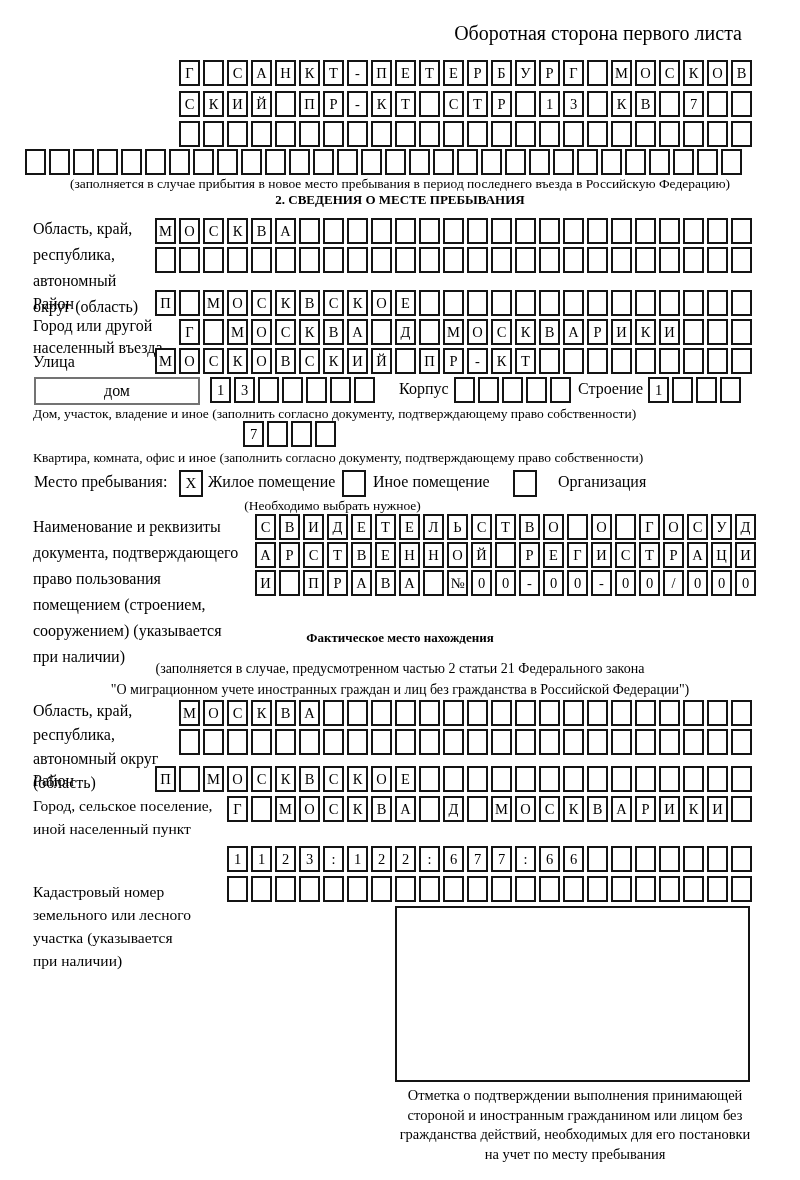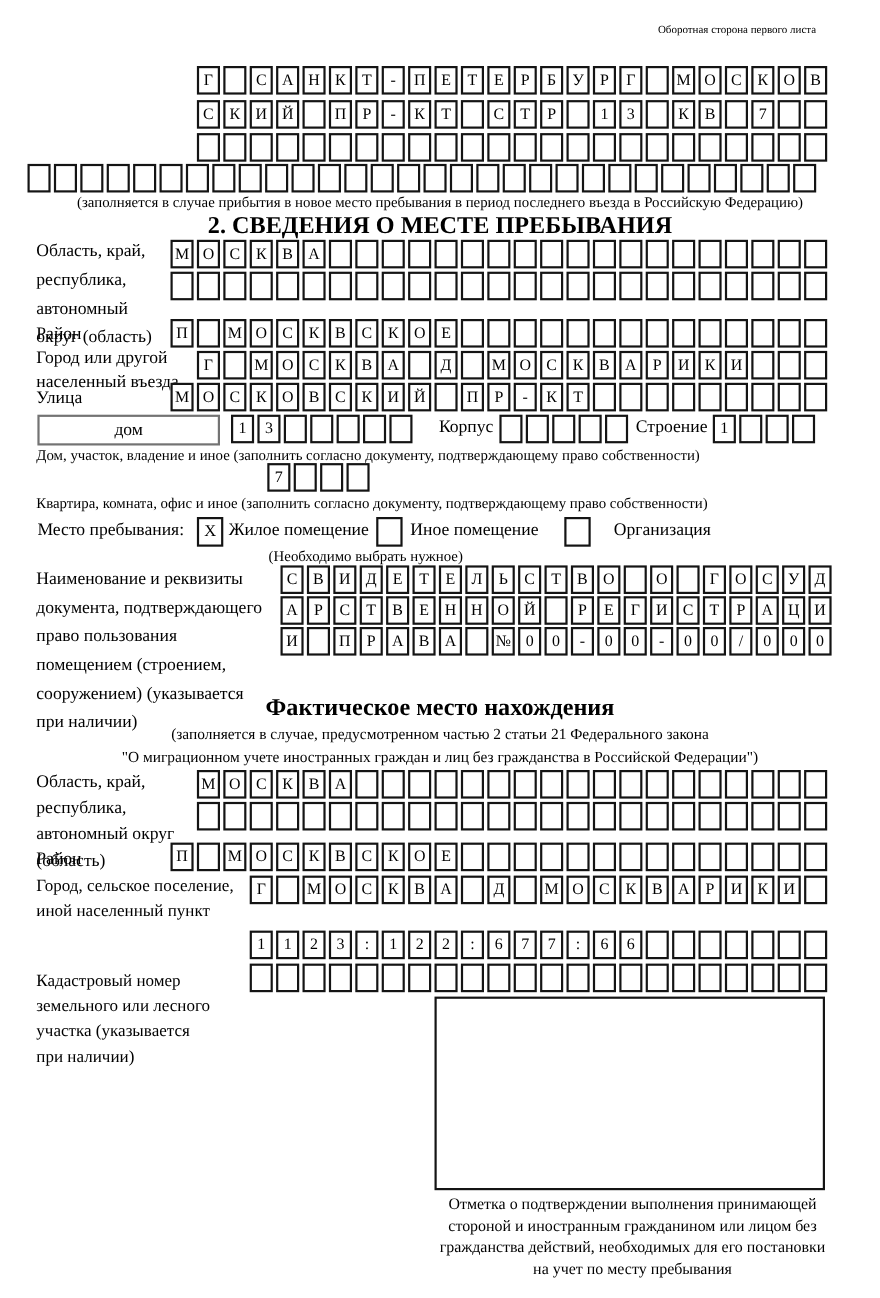--- a/index.html
+++ b/index.html
@@ -4,21 +4,21 @@
 <style>
   html,body{margin:0;padding:0;background:#fff;}
   #form{
     position:relative;width:800px;height:1180px;background:#fff;color:#000;
     font-family:"Liberation Serif","DejaVu Serif",serif;overflow:hidden;
   }
   .abs{position:absolute;}
   .lbl{font-size:16px;line-height:25px;white-space:pre-line;}
   .lbl-sm{font-size:15.5px;line-height:23px;white-space:pre-line;}
   .caption{font-size:13.5px;text-align:center;width:800px;left:0;}
-  .title{font-size:22px;font-weight:bold;text-align:center;width:800px;left:0;}
+  .title{font-size:13px;font-weight:bold;text-align:center;width:800px;left:0;}
   .cellrow{display:flex;gap:3px;}
   .cell{
     box-sizing:border-box;width:21px;height:26px;border:2px solid #141414;background:#fff;
     display:flex;align-items:center;justify-content:center;
     font-size:14.5px;flex:0 0 auto;
   }
   .bigbox-label{
     box-sizing:border-box;height:28px;border:2px solid #737373;display:flex;
     align-items:center;justify-content:center;font-size:16px;
   }
@@ -27,21 +27,21 @@
     align-items:center;justify-content:center;font-size:15px;
   }
   .stamp-box{box-sizing:border-box;border:2px solid #141414;background:#fff;}
   .pre{white-space:pre-line;}
 </style>
 </head>
 <body>
 
 <div id="form">
 
-  <div class="abs" style="top:22px;right:58px;font-size:10px;">Оборотная сторона первого листа</div>
+  <div class="abs" style="top:22px;right:58px;font-size:20px;">Оборотная сторона первого листа</div>
 
   <div class="abs cellrow" style="left:179px;top:60px;">
       <span class="cell">Г</span>
       <span class="cell"></span>
       <span class="cell">С</span>
       <span class="cell">А</span>
       <span class="cell">Н</span>
       <span class="cell">К</span>
       <span class="cell">Т</span>
       <span class="cell">-</span>

